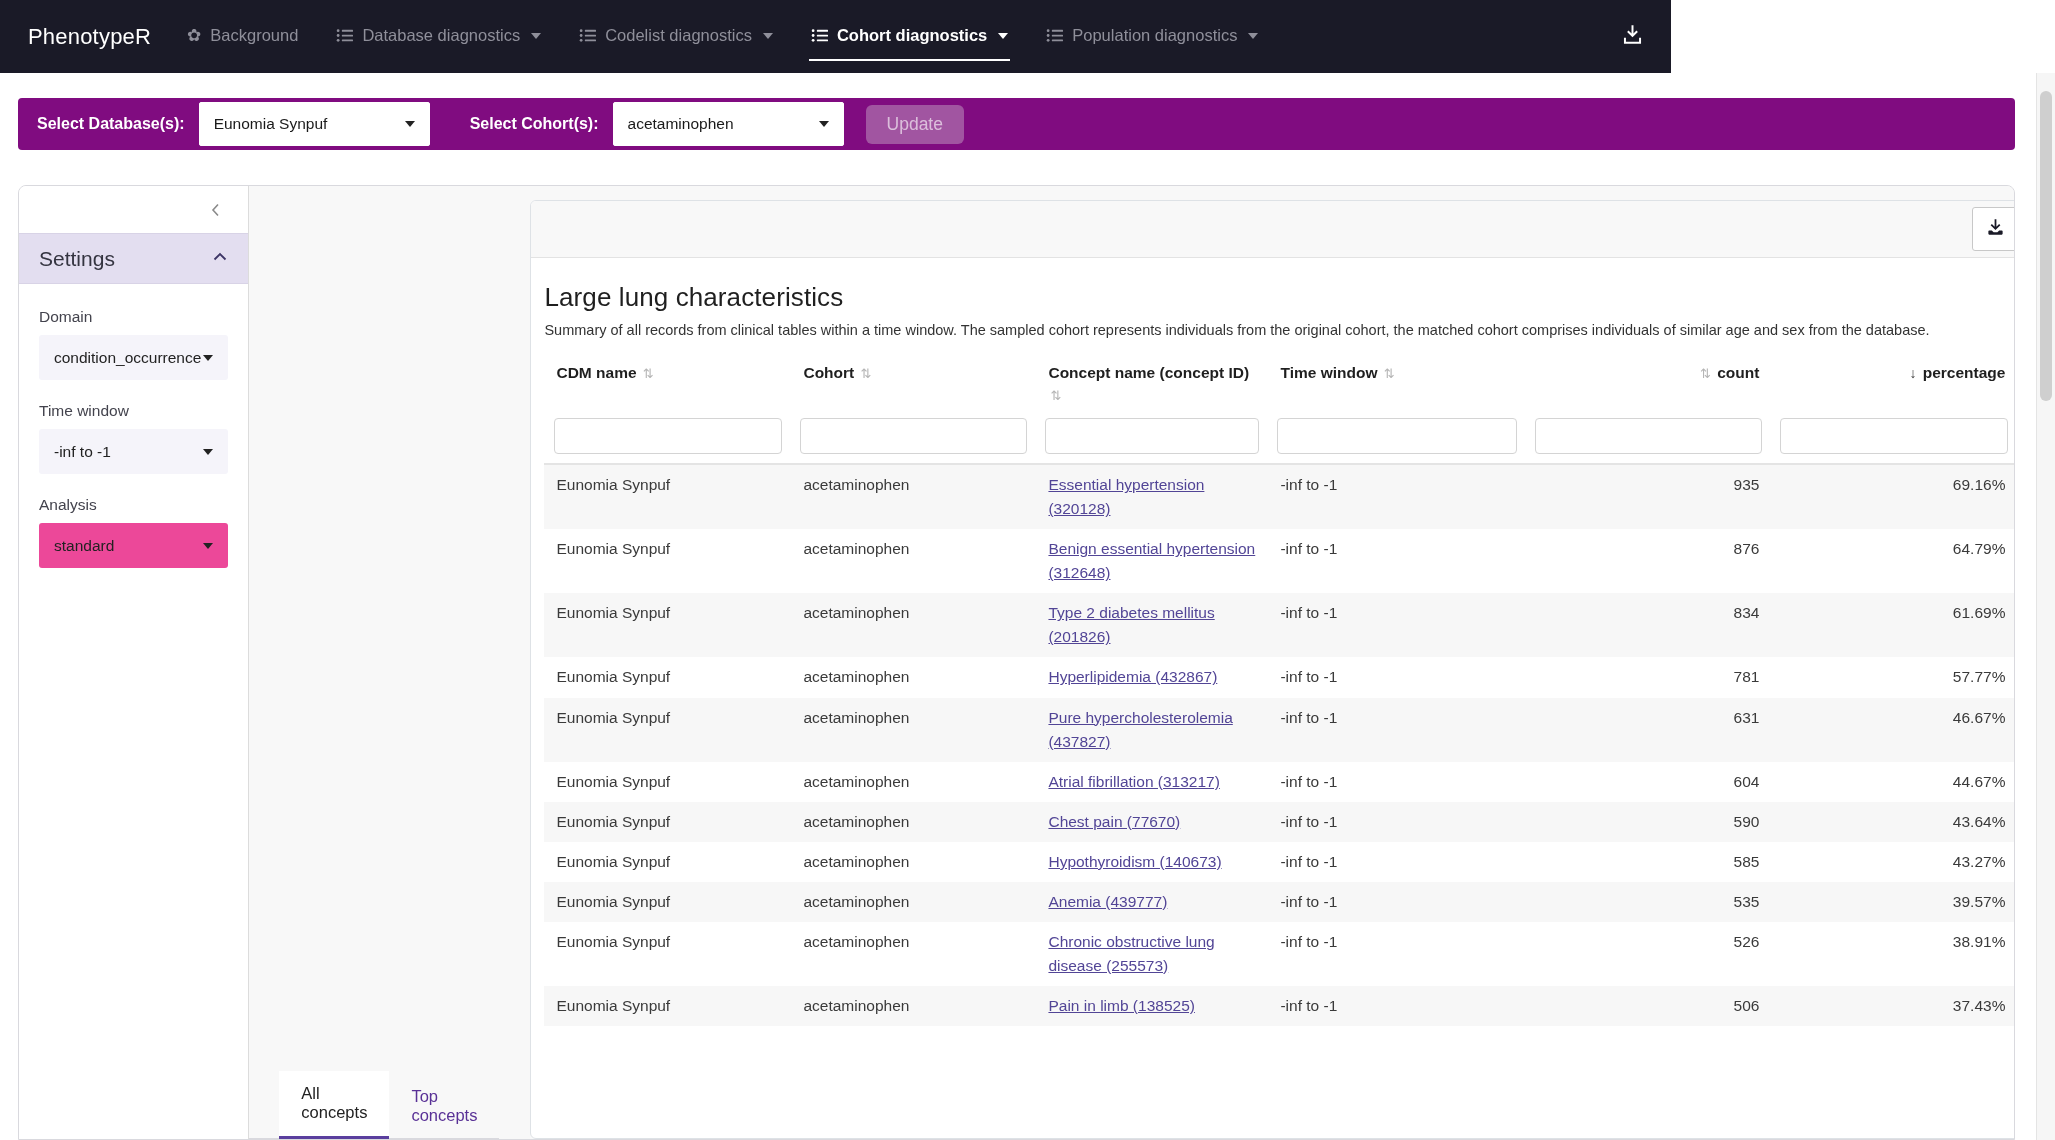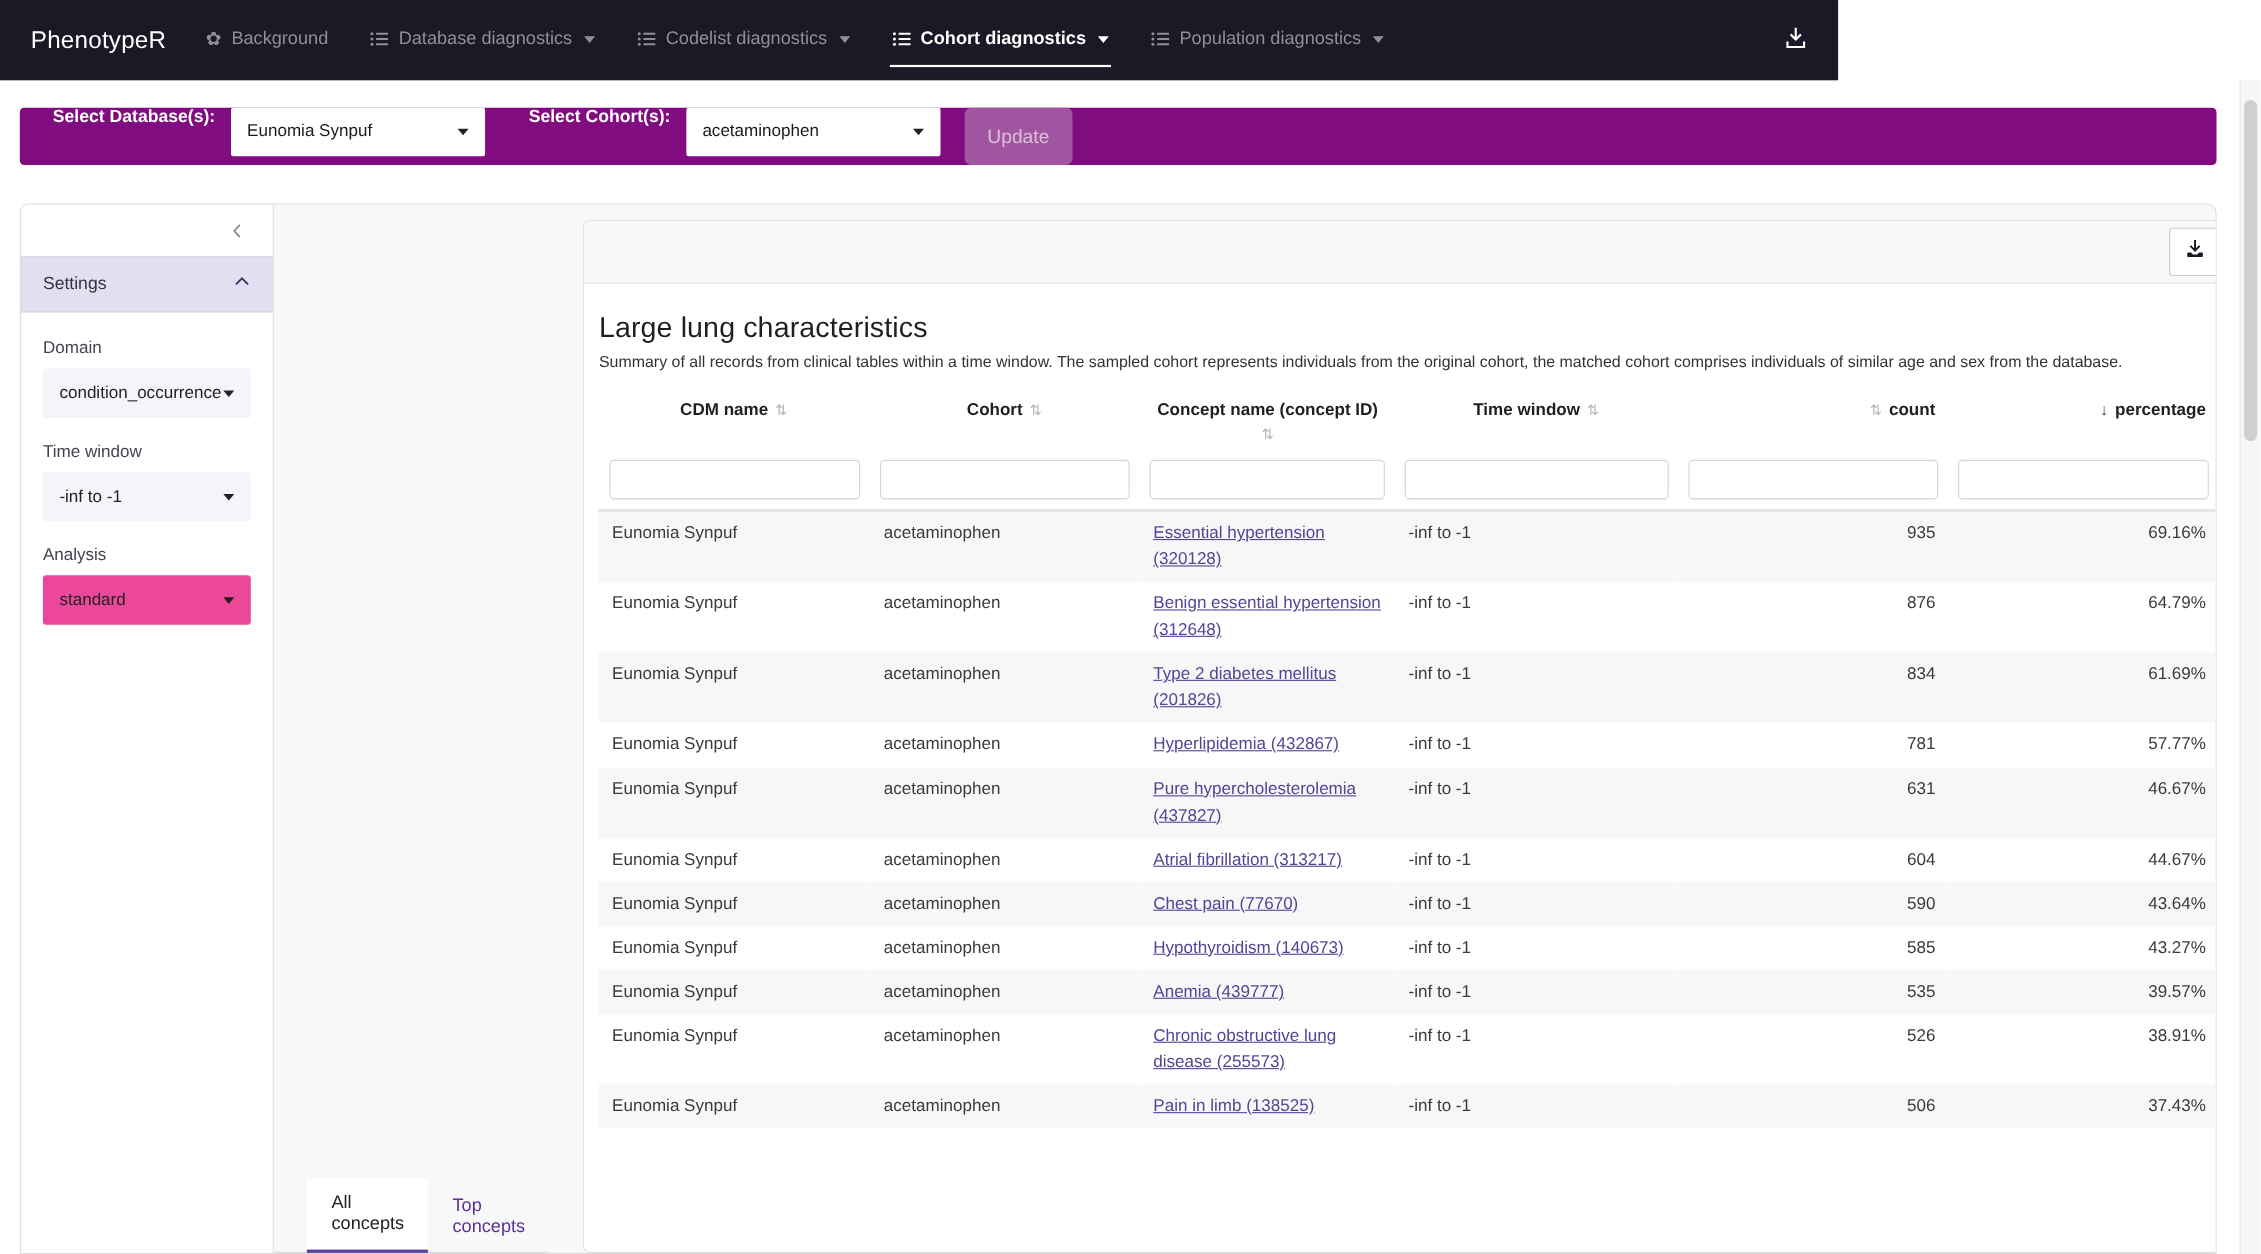--- a/index.html
+++ b/index.html
@@ -18,22 +18,22 @@
   .nav-item.active { color:#ffffff; font-weight:bold; }
   .nav-item.active::after { content:""; position:absolute; left:-2px; right:-2px;
     bottom:-14px; height:2px; background:#ffffff; }
   .caret { width:0; height:0; border-left:5px solid transparent;
     border-right:5px solid transparent; border-top:6px solid #8f8f9a; margin-left:2px; }
   .nav-item.active .caret { border-top-color:#fff; }
   .nav-download { margin-left:auto; color:#fff; cursor:pointer; }
 
   
   .filter-bar { position:absolute; left:18px; top:98px; width:1997px; height:52px;
-    background:#800c80; border-radius:4px; display:flex; 
-    padding:0 12px; }
+    background:#800c80; border-radius:4px; display:flex; align-items:center;
+    padding:0 1px; }
   .fb-label { color:#fff; font-weight:bold; font-size:16px; margin:0 14px 0 18px; }
   .fb-select { width:231px; height:44px; background:#fff; border:1px solid #fff;
     border-radius:2px; display:flex; align-items:center; justify-content:space-between;
     padding:0 14px; font-size:15.5px; color:#1a1a1a; cursor:pointer; }
   .fb-select .caret { border-top-color:#222; }
   .fb-gap { width:22px; }
   .update-btn { margin-left:22px; background:#a155a1; color:rgba(255,255,255,.62);
     border:none; border-radius:6px; font-size:17.5px; padding:9px 21px; cursor:pointer;
     font-family:"Liberation Sans", sans-serif; }
 
@@ -42,21 +42,21 @@
     border:1px solid #d9d9de; border-radius:8px 8px 0 0; display:flex; overflow:hidden;
     background:#f8f8f8; }
   .sidebar { width:447px; background:#fff; border-right:1px solid #dcdcdc;
     display:flex; flex-direction:column; }
   .sidebar-top { height:47px; display:flex; align-items:center; justify-content:flex-end;
     padding-right:24px; }
   .collapse-toggle { color:#8a8a8a; cursor:pointer; display:flex; }
   .accordion-header { height:51px; background:#e3def0; border-top:1px solid #d8d3e6;
     border-bottom:1px solid #d8d3e6; display:flex; align-items:center;
     justify-content:space-between; padding:0 20px; cursor:pointer; }
-  .accordion-title { font-size:16px; color:#343440; }
+  .accordion-title { font-size:21px; color:#343440; }
   .sidebar-body { padding:24px 20px; }
   .field-label { font-size:15.5px; color:#43434d; margin-bottom:9px; }
   .side-select { height:45px; background:#f5f4fa; border-radius:3px; display:flex;
     align-items:center; justify-content:space-between; padding:0 15px;
     font-size:15.5px; color:#222; margin-bottom:22px; cursor:pointer; }
   .side-select .caret { border-top-color:#222; }
   .side-select.disabled { background:#ec4899; }
 
   .main { flex:1; background:#f8f8f8; display:flex; flex-direction:row; }
   .tab-strip { padding:16px 0 0 30px; border-bottom:1px solid #d9d9de;
@@ -81,21 +81,21 @@
   .search-input { width:214px; height:40px; border:1px solid #ccc; border-radius:4px;
     padding:0 13px; font-size:15.5px; color:#333;
     font-family:"Liberation Sans", sans-serif; outline:none; }
   .search-input::placeholder { color:#8b8b8b; }
 
   
   table { width:100%; border-collapse:collapse; margin-top:12px; table-layout:fixed;
     font-size:15.5px; }
   col.c1{width:247px} col.c2{width:245px} col.c3{width:232px}
   col.c4{width:258px} col.c5{width:245px} col.c6{width:246px}
-  th { text-align:center; font-weight:bold; color:#1f1f1f; padding:9px 12px 7px;
+  th { text-align:left; font-weight:bold; color:#1f1f1f; padding:9px 12px 7px;
     vertical-align:top; line-height:1.4; }
   th.num, td.num { text-align:right; }
   .sort-icon { color:#b5b5b5; font-size:13px; font-weight:normal; padding:0 2px; }
   .sort-desc-icon { color:#3b3b3b; font-size:14px; font-weight:normal; padding:0 2px; }
   tr.filter-row td { padding:6px 9px 9px; border-bottom:2px solid #e4e4e4; }
   tr.filter-row td:first-child { padding-left:10px; }
   .col-filter { width:100%; height:36px; border:1px solid #d4d4d4; border-radius:4px;
     background:#fff; outline:none; padding:0 8px;
     font-family:"Liberation Sans", sans-serif; font-size:14px; }
   tbody td { padding:8px 12px; color:#3a3a3a; line-height:1.55; vertical-align:top;

